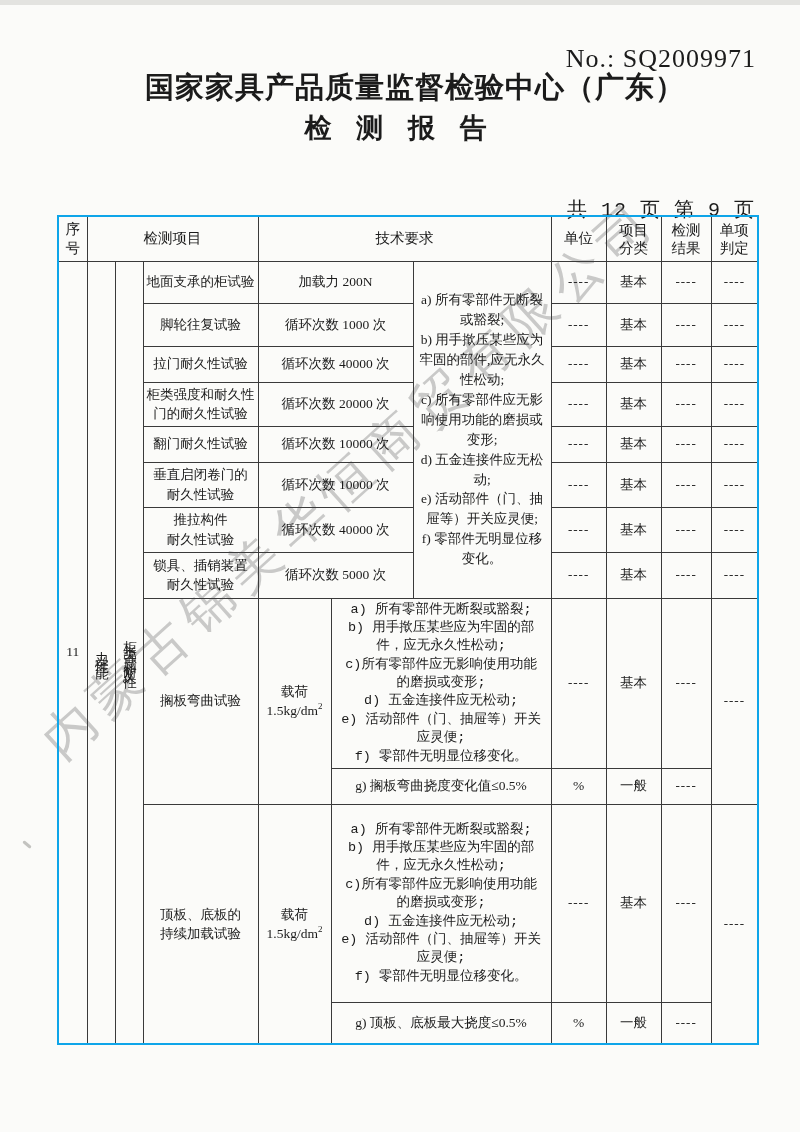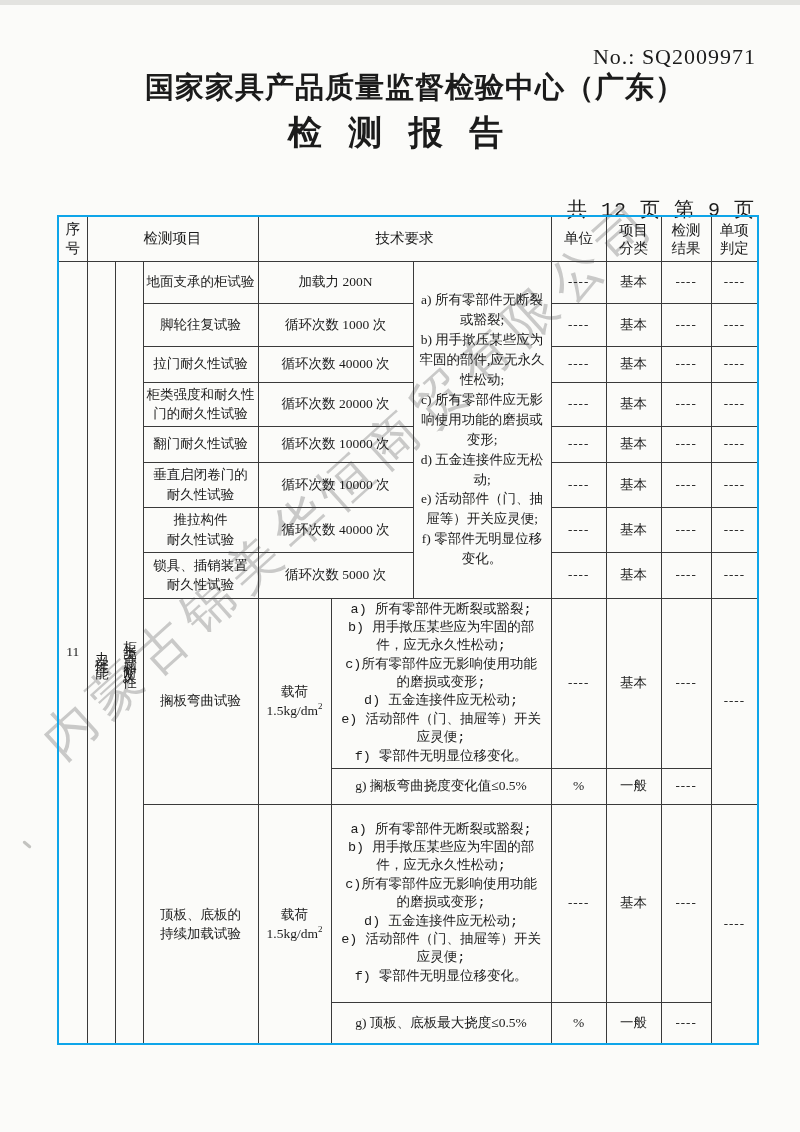--- a/index.html
+++ b/index.html
@@ -14,29 +14,29 @@
   .scan-top-strip {
     position: absolute; top: 0; left: 0; width: 100%; height: 5px;
     background: #cfcfcc; opacity: .55;
   }
   .scan-mark {
     position: absolute; left: 22px; top: 843px; width: 10px; height: 3px;
     background: #b5b5b2; transform: rotate(40deg); border-radius: 2px; opacity: .8;
   }
   .doc-no {
     position: absolute; top: 44px; right: 44px;
-    font-size: 22px; letter-spacing: 1px;
+    font-size: 26px; letter-spacing: 1px;
   }
   .title {
     position: absolute; top: 68px; left: 0; width: 100%;
     text-align: center; font-size: 29px; font-weight: bold; letter-spacing: 1px; padding-left: 30px;
   }
   .subtitle {
     position: absolute; top: 110px; left: 0; width: 100%;
-    text-align: center; font-size: 34px; font-weight: bold; letter-spacing: 9px;
+    text-align: center; font-size: 27px; font-weight: bold; letter-spacing: 9px;
   }
   .page-info {
     position: absolute; top: 196px; right: 45px;
     font-size: 20px; letter-spacing: 1px; font-family: Liberation Mono, monospace;
   }
   .watermark {
     position: absolute; left: -70px; top: 444px; width: 840px;
     text-align: center; white-space: nowrap;
     font-size: 52px; letter-spacing: 10px;
     color: rgba(122,122,122,0.38);

